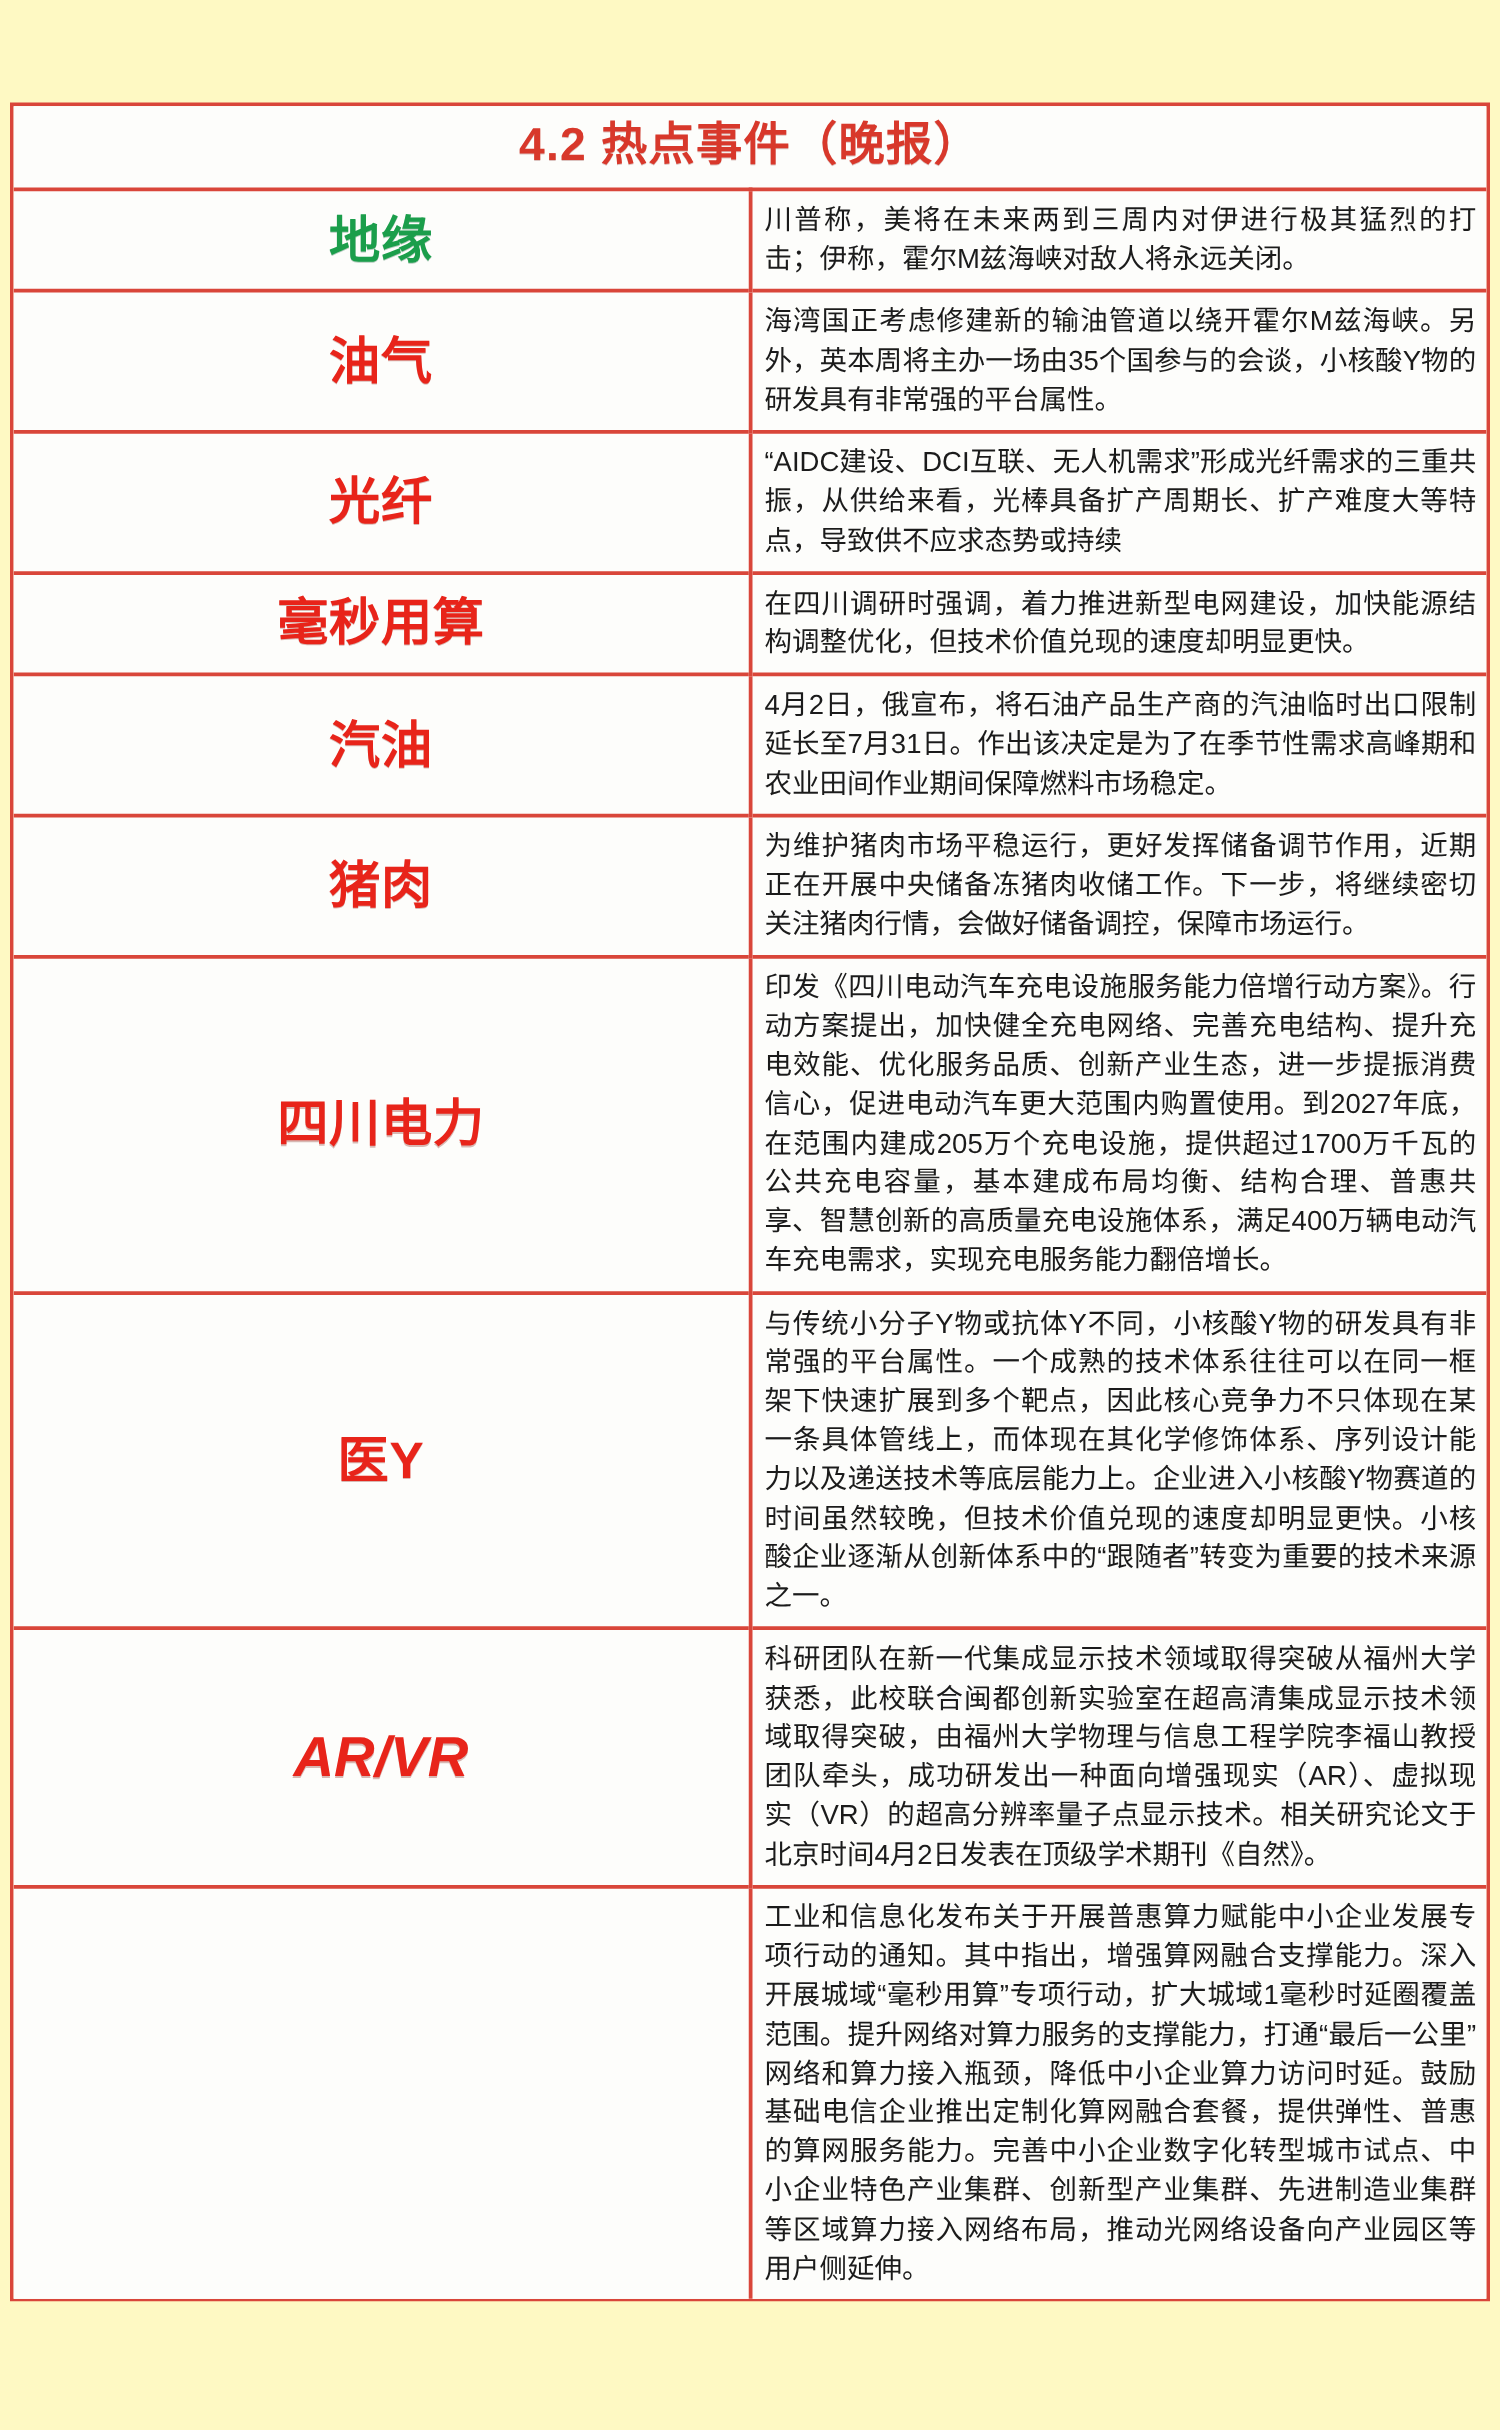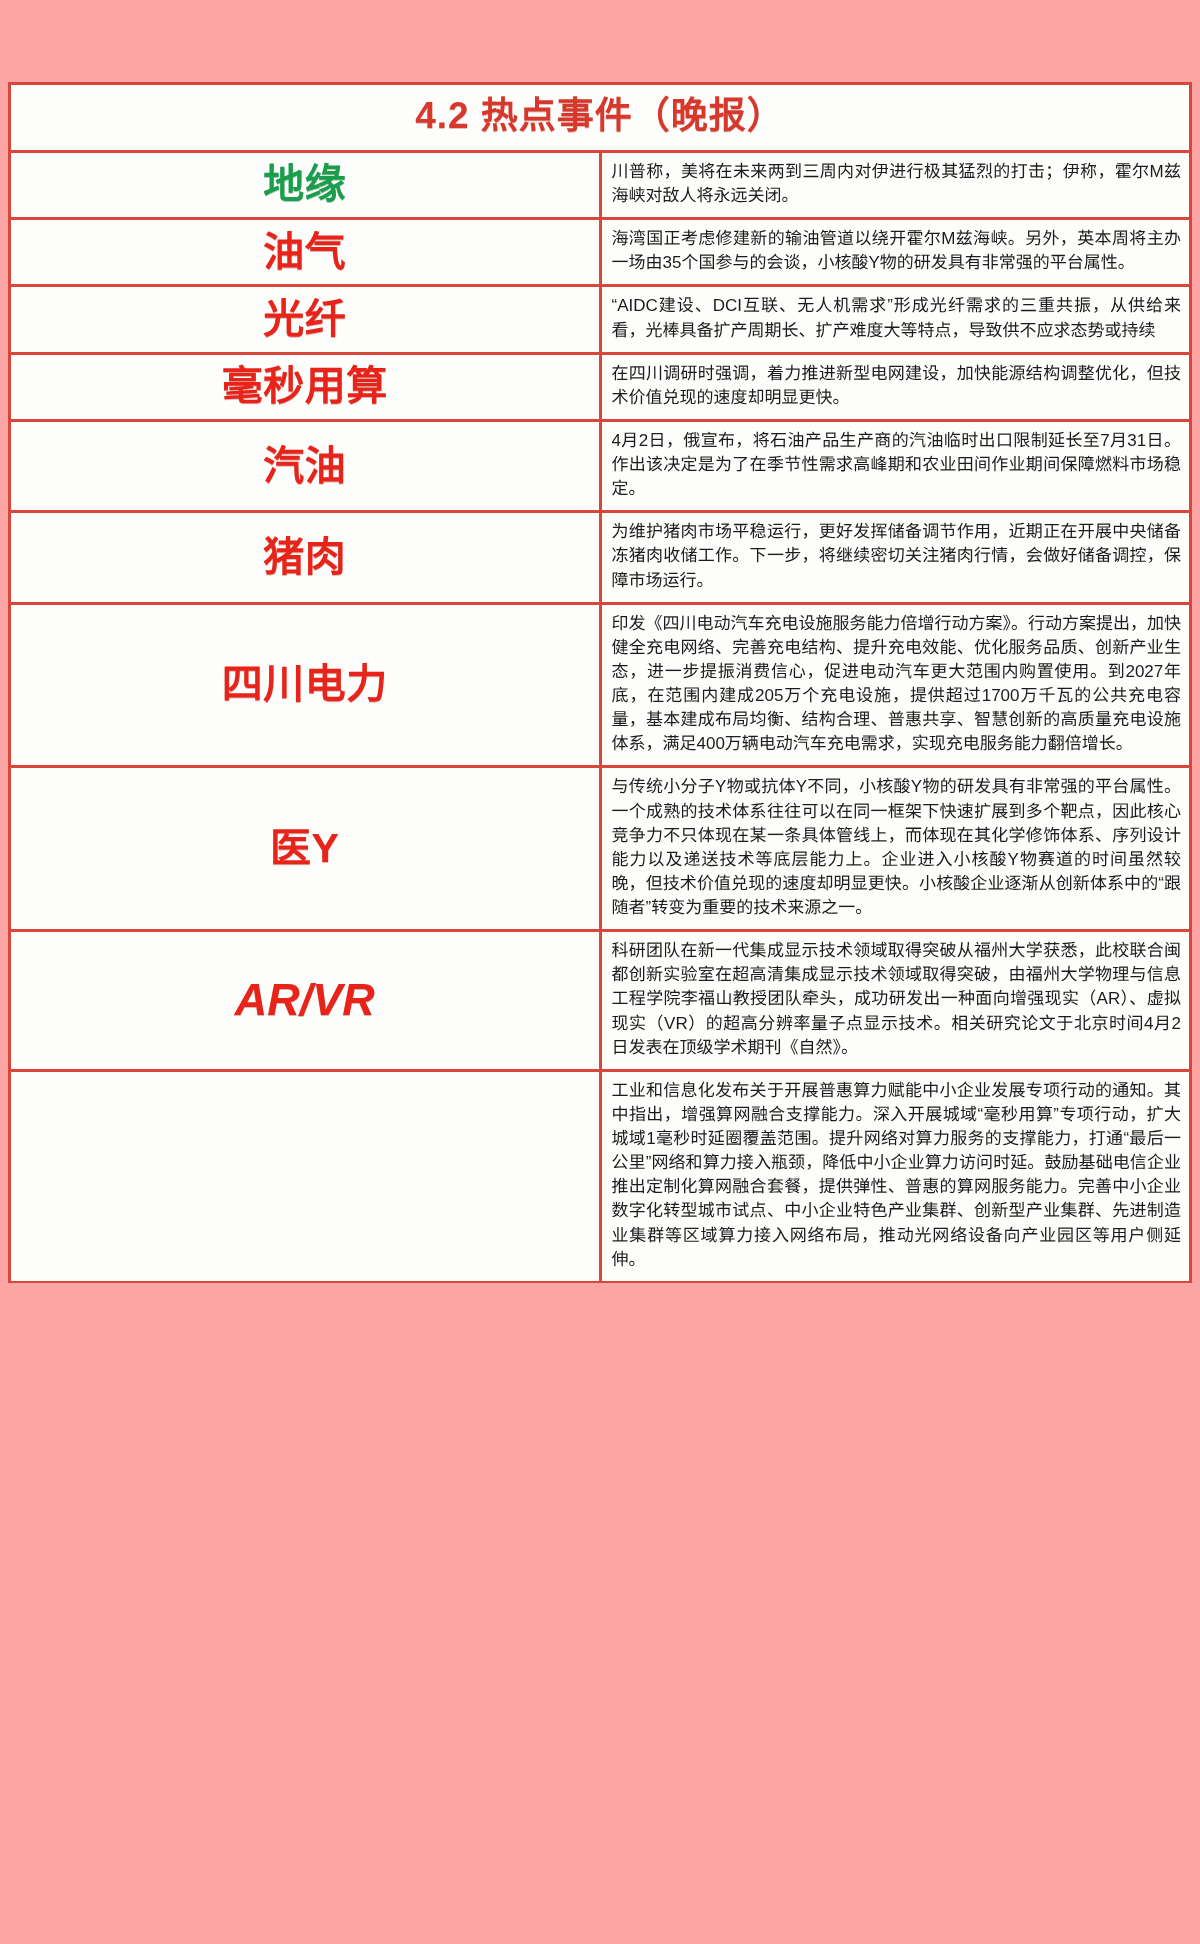--- a/index.html
+++ b/index.html
@@ -12,21 +12,21 @@
     height: 1944px;
     background: #5f5f5f;
     font-family: "Liberation Sans", "DejaVu Sans", sans-serif;
     overflow: hidden;
   }
 
   #page {
     position: relative;
     width: 1200px;
     height: 1944px;
-    background: #fca5a5;
+    background: #fef9c3;
   }
 
   
   .table-wrap {
     position: absolute;
     left: 8px;
     top: 82px;
     width: 1184px;
     box-sizing: border-box;
     background: #fdfdfb;
@@ -94,21 +94,21 @@
     font-size: 45px;
     letter-spacing: 0;
   }
 
   td.body-cell {
     padding: 7px 8px 9px 10px;
     vertical-align: top;
   }
   .body-text {
     display: block;
-    font-size: 17px;
+    font-size: 22px;
     line-height: 1.42;
     color: #1b1b1b;
     text-align: justify;
     text-justify: inter-ideograph;
     letter-spacing: 0;
     word-break: break-all;
   }
 </style>
 </head>
 <body>

